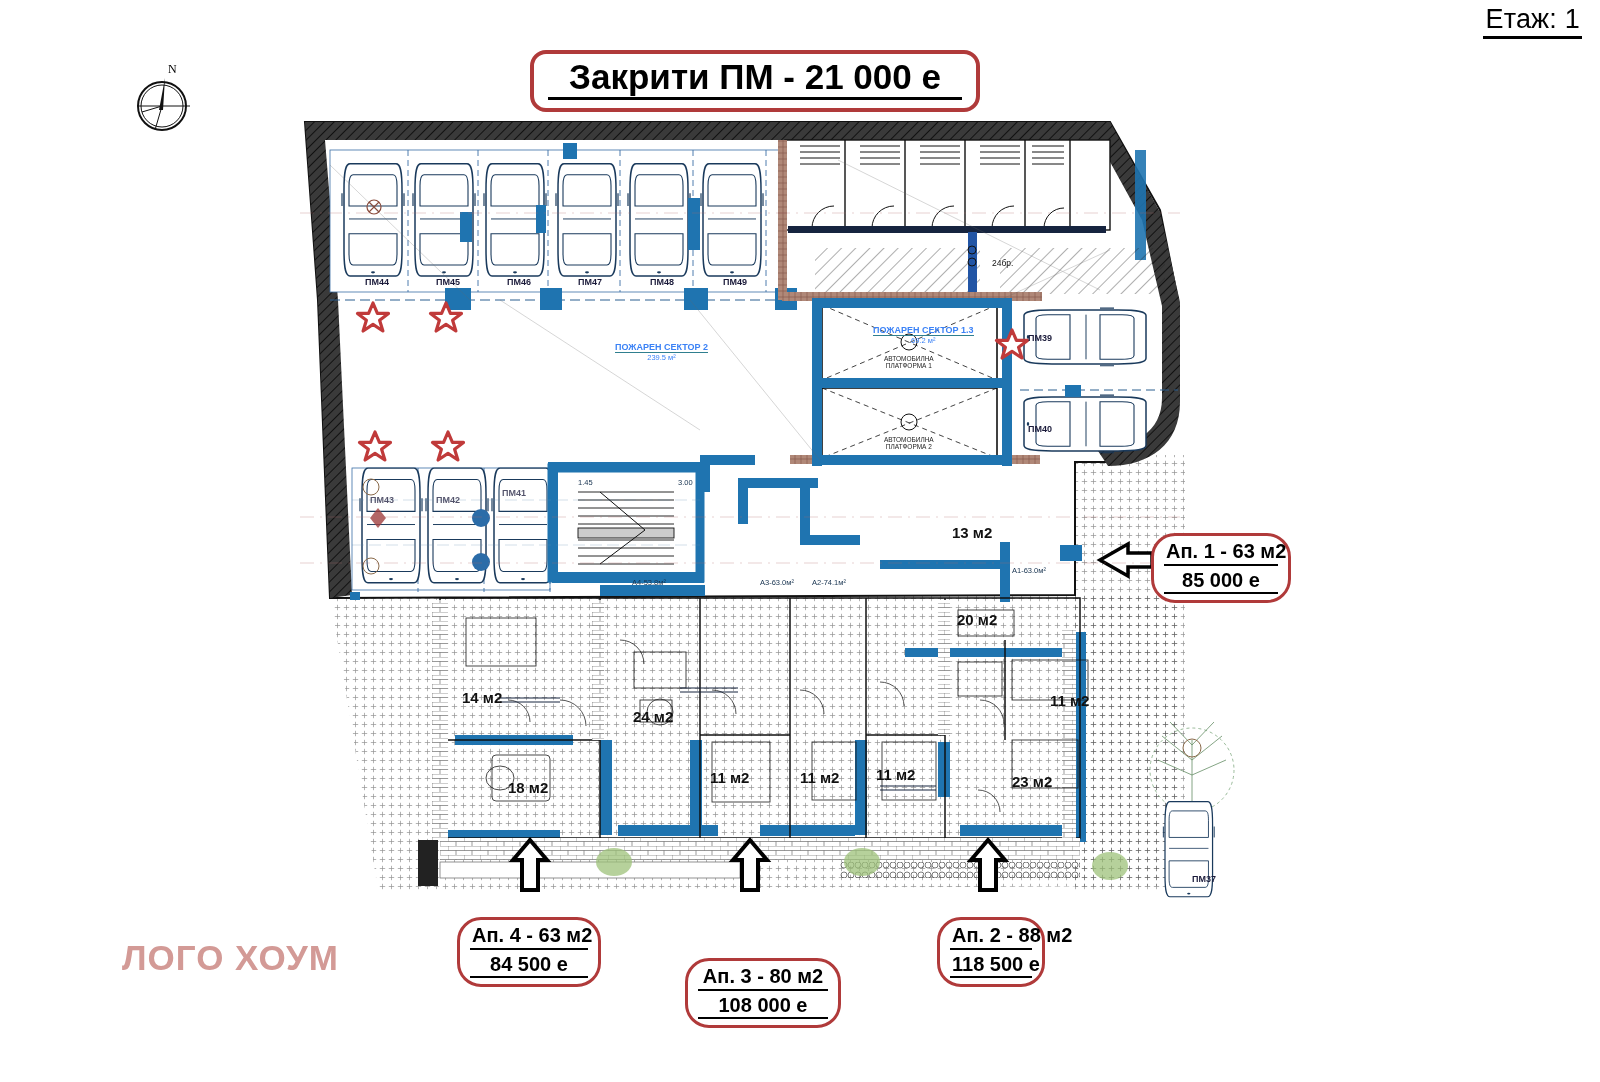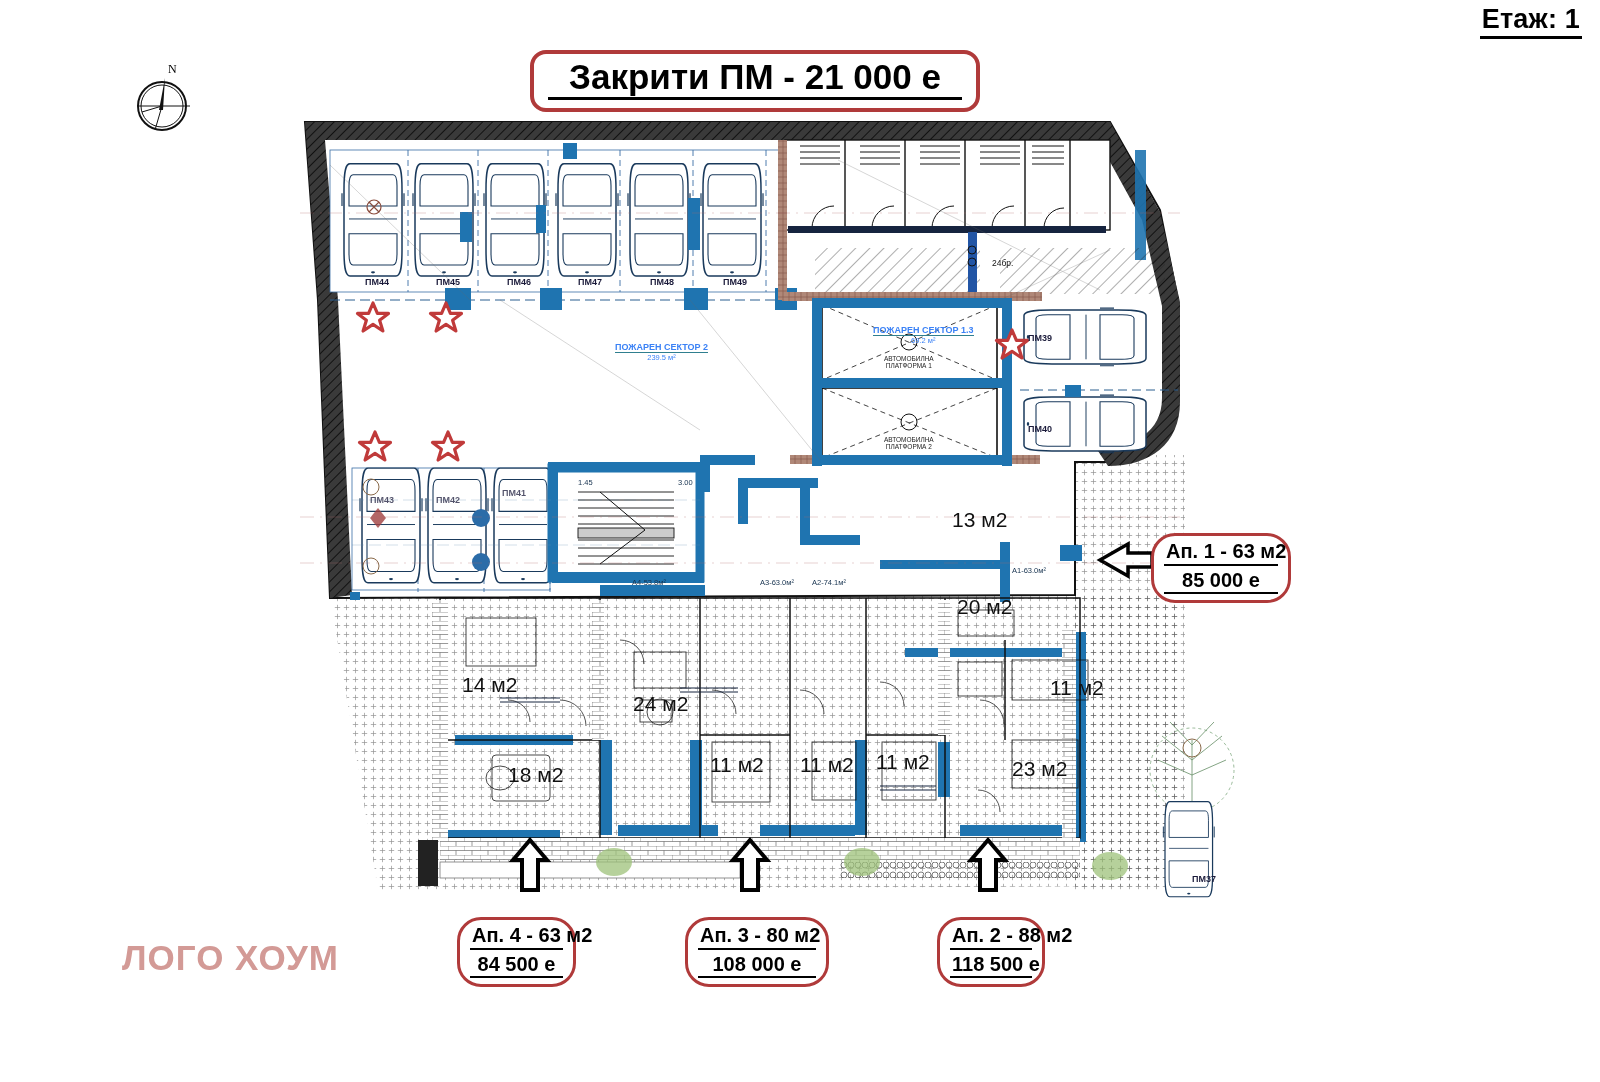--- a/index.html
+++ b/index.html
@@ -1,47 +1,47 @@
 <!DOCTYPE html>
 <html><head>
 <meta charset="utf-8">
 <style>
   html,body{margin:0;padding:0;background:#ffffff;}
   body{width:1600px;height:1082px;position:relative;overflow:hidden;
        font-family:"Liberation Sans","DejaVu Sans",sans-serif;color:#000;}
 
   
   .hdr{position:absolute;right:18px;top:4px;text-align:right;}
-  .hdr div{font-size:27px;font-weight:bold;letter-spacing:.2px;
+  .hdr div{font-size:27px;font-weight:normal;letter-spacing:.2px;
            border-bottom:3px solid #000;display:inline-block;padding:0 2px 1px 2px;margin-bottom:13px;}
 
   
   .tag{position:absolute;border:3px solid #b03a3a;border-radius:24px;background:#fff;
        padding:4px 10px 6px 10px;text-align:center;box-sizing:border-box;}
   .tag span{display:block;border-bottom:2px solid #000;font-size:20px;font-weight:600;
             line-height:1.18;white-space:nowrap;padding:0 2px;}
   .tag span.l2{margin-top:3px;}
 
   #title-tag{left:530px;top:50px;width:450px;border-width:4px;border-radius:16px;padding:2px 14px 8px;}
   #title-tag span{font-size:35px;font-weight:bold;border-bottom:3px solid #000;}
 
   #tag-ap1{left:1151px;top:533px;width:140px;}
-  #tag-ap4{left:457px;top:917px;width:119px;}
-  #tag-ap3{left:685px;top:917px;width:144px;}
+  #tag-ap4{left:457px;top:917px;width:144px;}
+  #tag-ap3{left:685px;top:958px;width:156px;}
   #tag-ap2{left:937px;top:917px;width:108px;}
 
   
   #logo{position:absolute;left:122px;top:938px;font-size:35px;font-weight:bold;
         color:#d39a96;letter-spacing:1px;}
 
   
   #plan{position:absolute;left:0;top:0;width:1600px;height:1082px;}
 
   
-  .area{position:absolute;font-size:21px;font-weight:400;color:#111;white-space:nowrap;}
+  .area{position:absolute;font-size:15px;font-weight:700;color:#111;white-space:nowrap;margin-top:16px;}
   .pm{position:absolute;font-size:9px;font-weight:bold;color:#1a1a3a;white-space:nowrap;}
   .tech{position:absolute;font-size:7.5px;color:#16324f;white-space:nowrap;}
   .sector{position:absolute;text-align:center;white-space:nowrap;color:#3b82f6;}
   .sector b{display:block;font-size:9px;font-weight:bold;border-bottom:1px solid #2f7f8f;}
   .sector i{display:block;font-size:7.5px;font-style:normal;}
   .plat{position:absolute;font-size:6.5px;color:#222;text-align:center;white-space:nowrap;}
 
   
   #compass{position:absolute;left:128px;top:60px;width:70px;height:80px;}
 </style>

